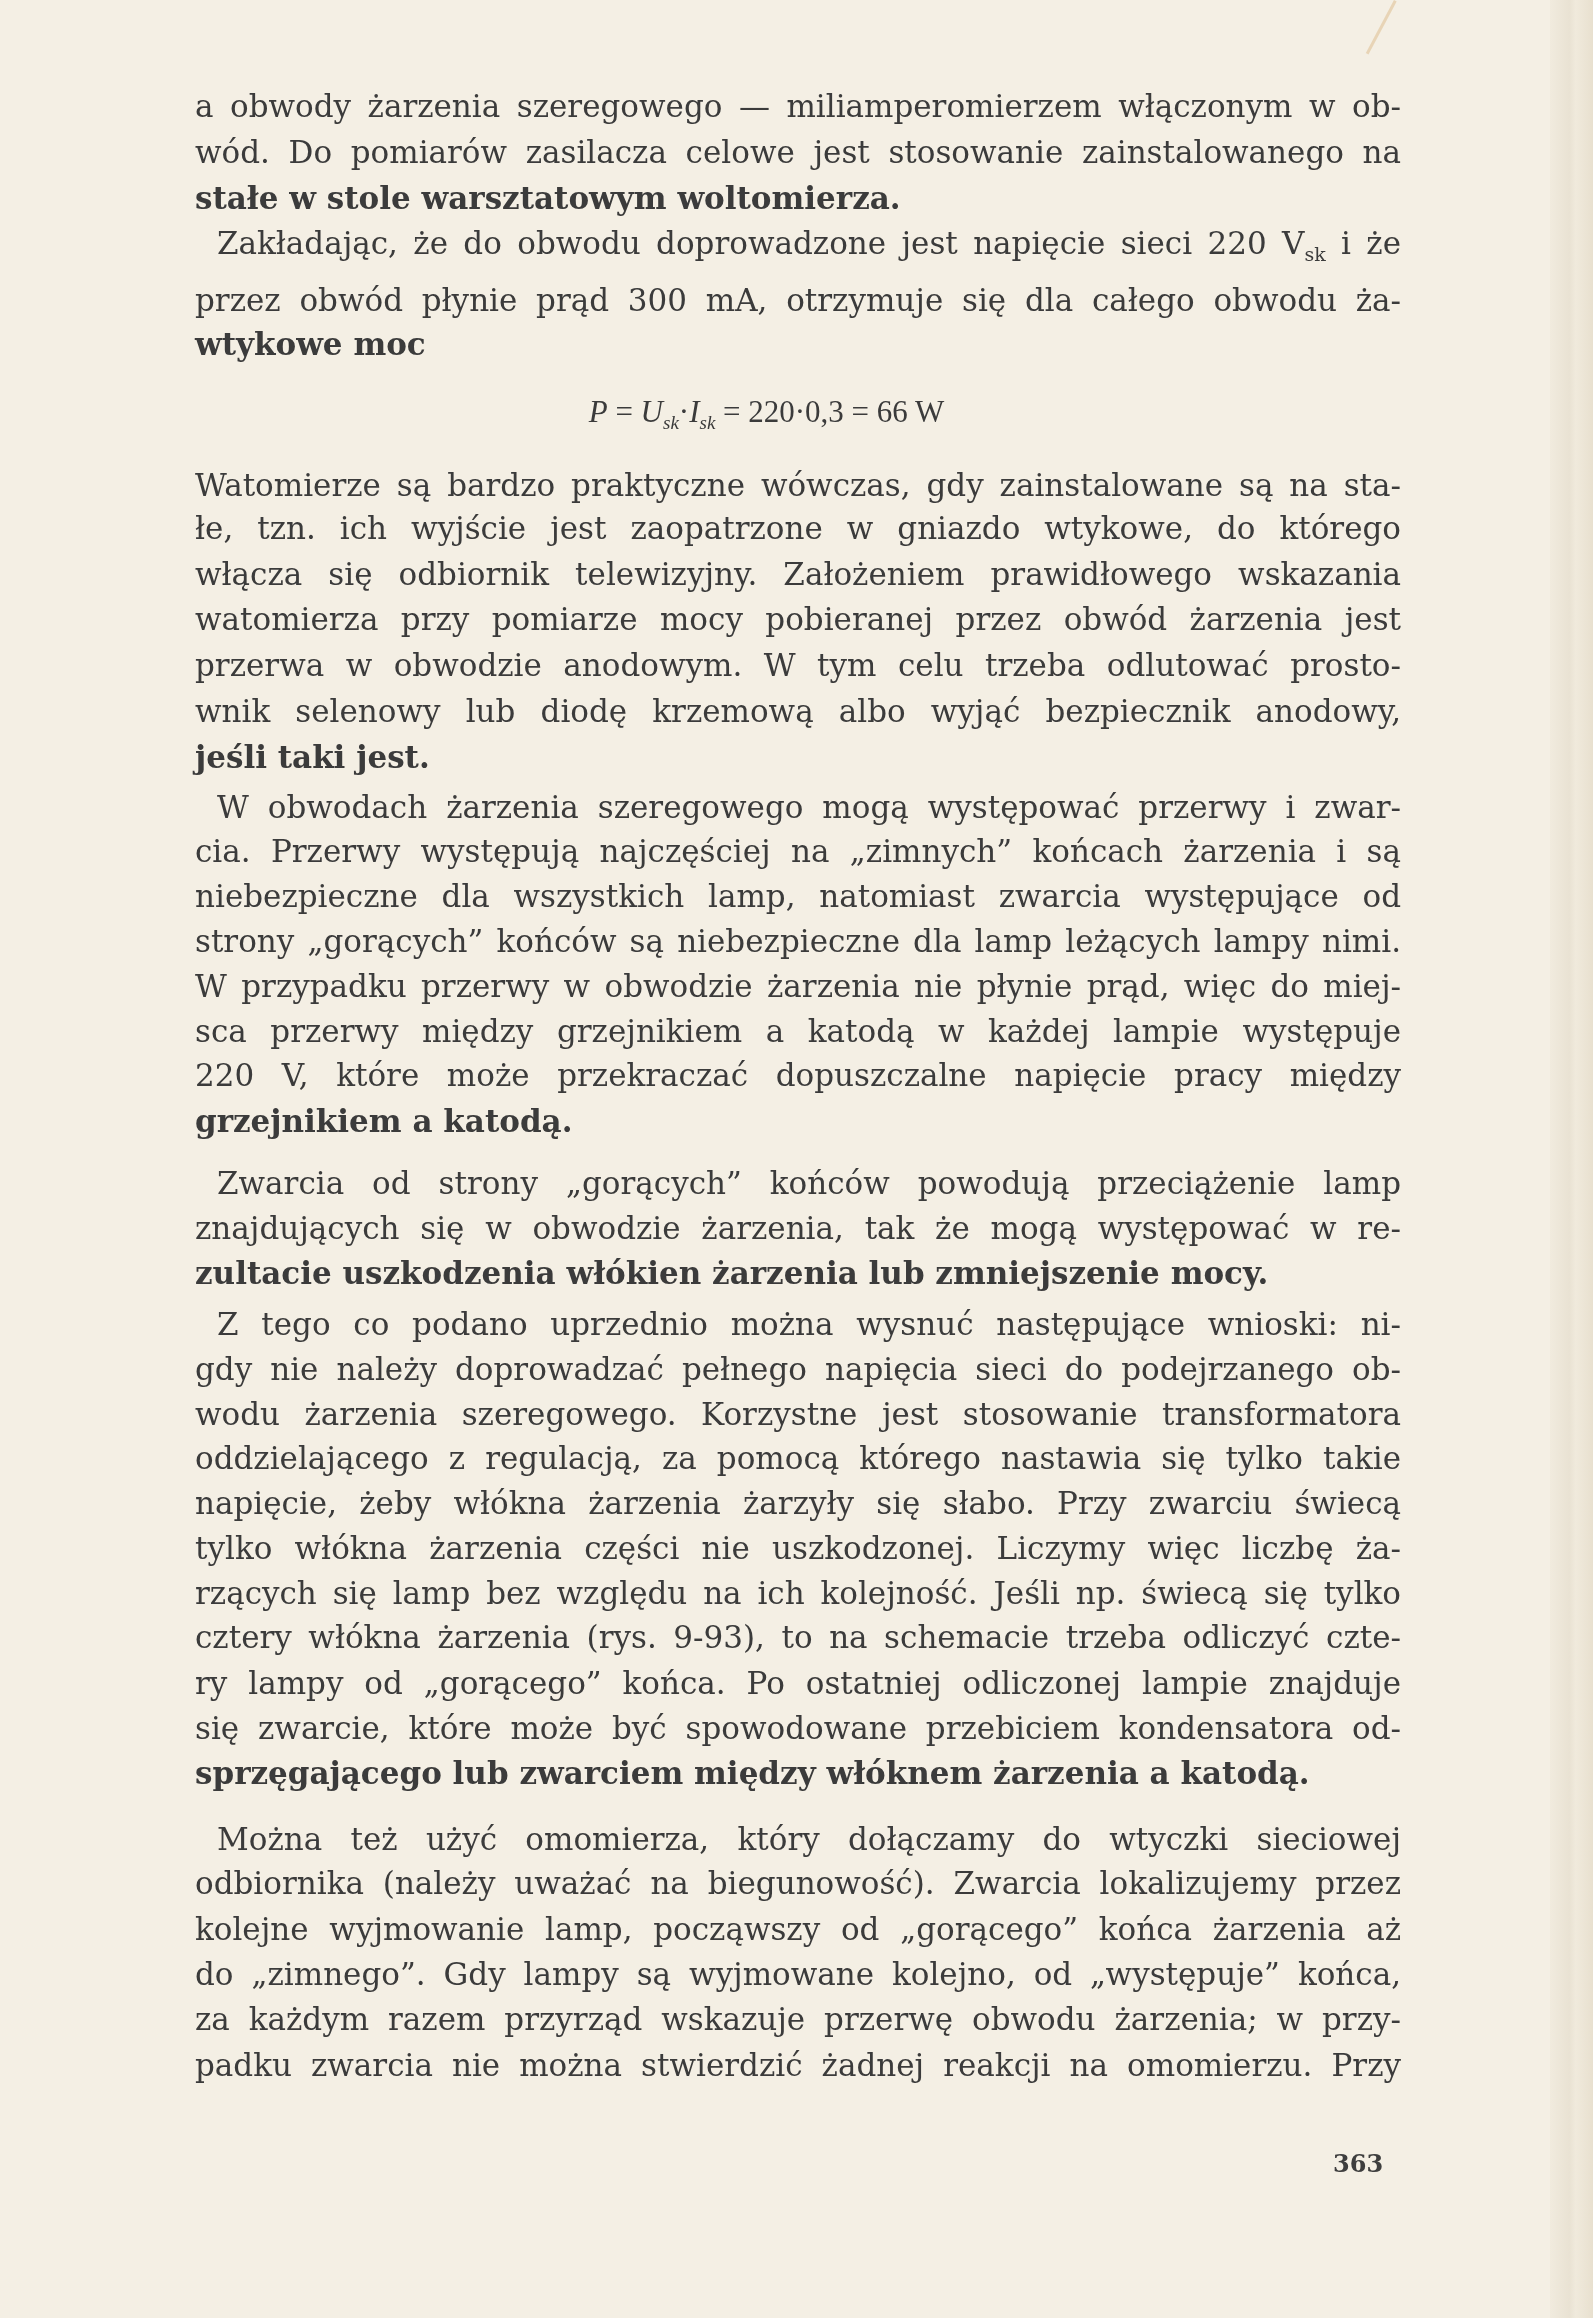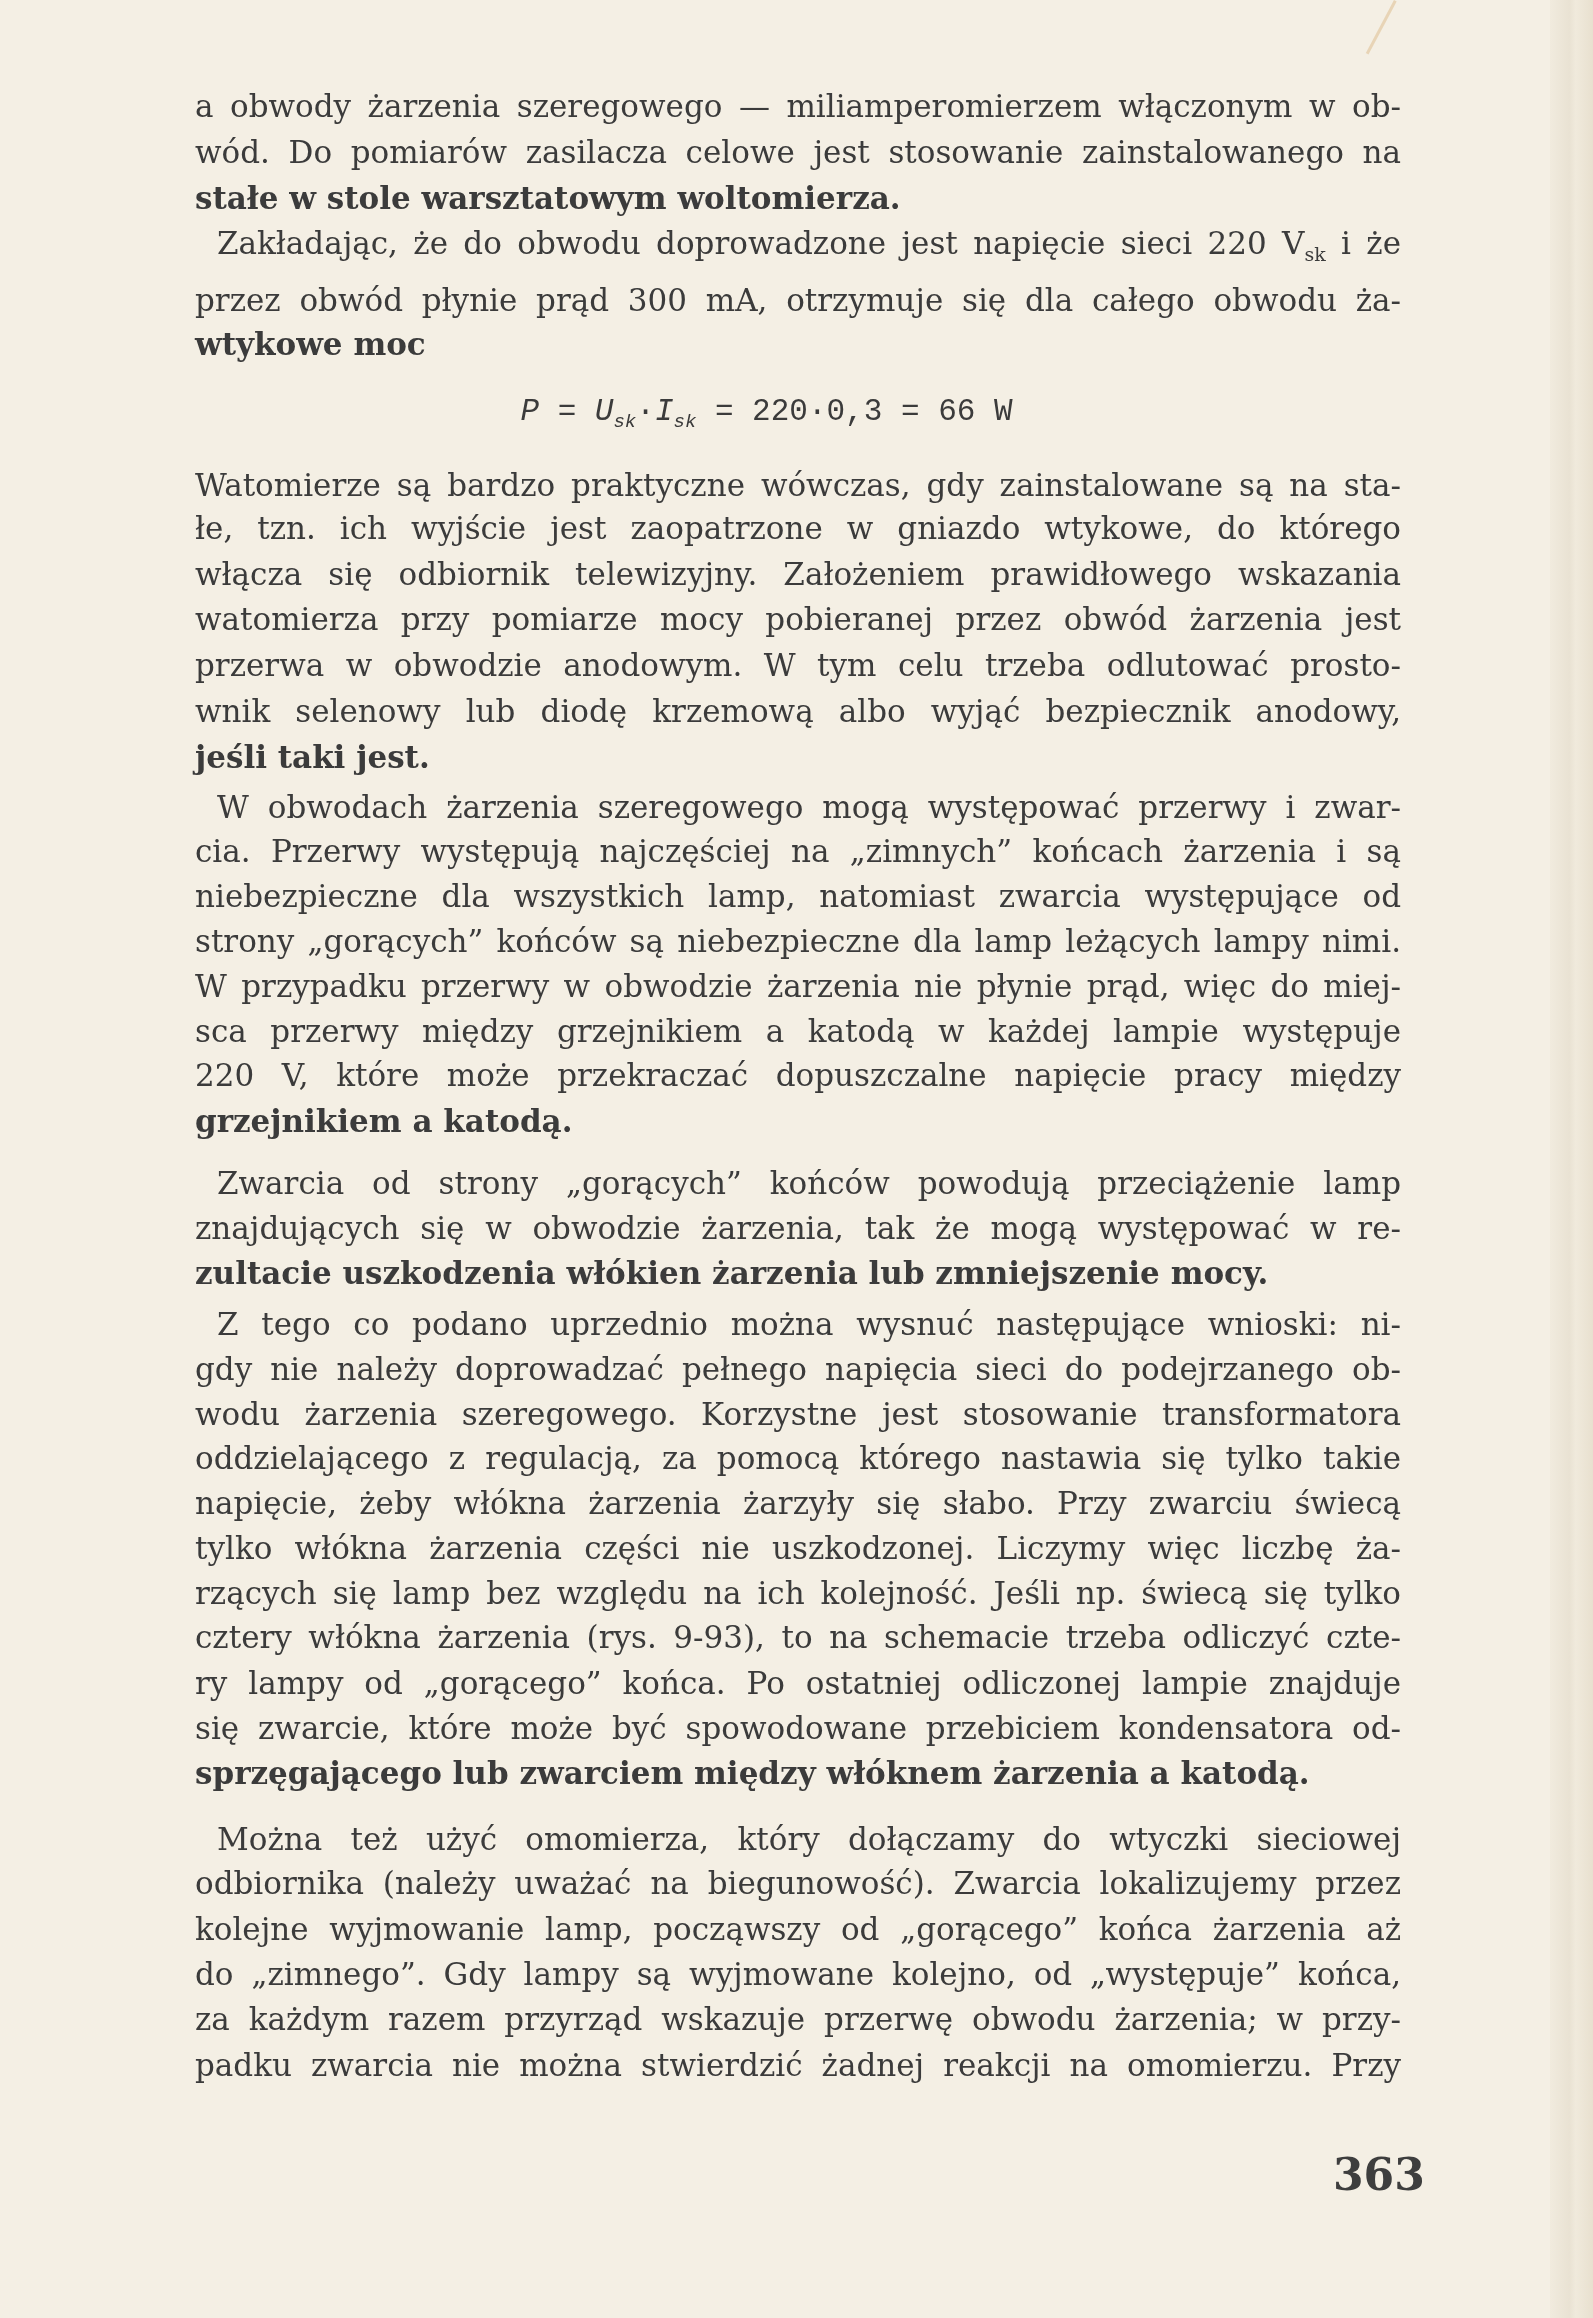--- a/index.html
+++ b/index.html
@@ -21,27 +21,27 @@
     position: absolute; left: 158px; width: 1206px;
     font-size: 31px; line-height: 43px; height: 43px;
     white-space: nowrap; text-align: justify; text-align-last: justify;
     letter-spacing: 0px;
     margin-left: 37px;
   }
   .line.indent { left: 180px; width: 1184px; }
   .line.last { text-align-last: left; font-weight: bold; }
   .formula {
     position: absolute; left: 0; width: 1593px; top: 390px; text-align: center;
-    font-size: 31px; line-height: 43px; font-family: Liberation Mono, monospace;
+    font-size: 31px; line-height: 43px; font-family: Liberation Serif, serif;
   }
   .formula .inner { display: inline-block; margin-left: -60px; }
   .formula i { font-style: italic; }
   .formula sub { font-size: 19px; font-style: italic; }
   .pagenum {
-    position: absolute; left: 1333px; top: 2149px; font-size: 44px; font-weight: bold; color: #3e3e3e;
+    position: absolute; left: 1333px; top: 2149px; font-size: 24px; font-weight: bold; color: #3e3e3e;
   }
   sub.s { font-size: 19px; }
 </style>
 </head>
 <body>
 
 <div class="gutter"></div>
 <div class="scratch"></div>
 
 <div>

